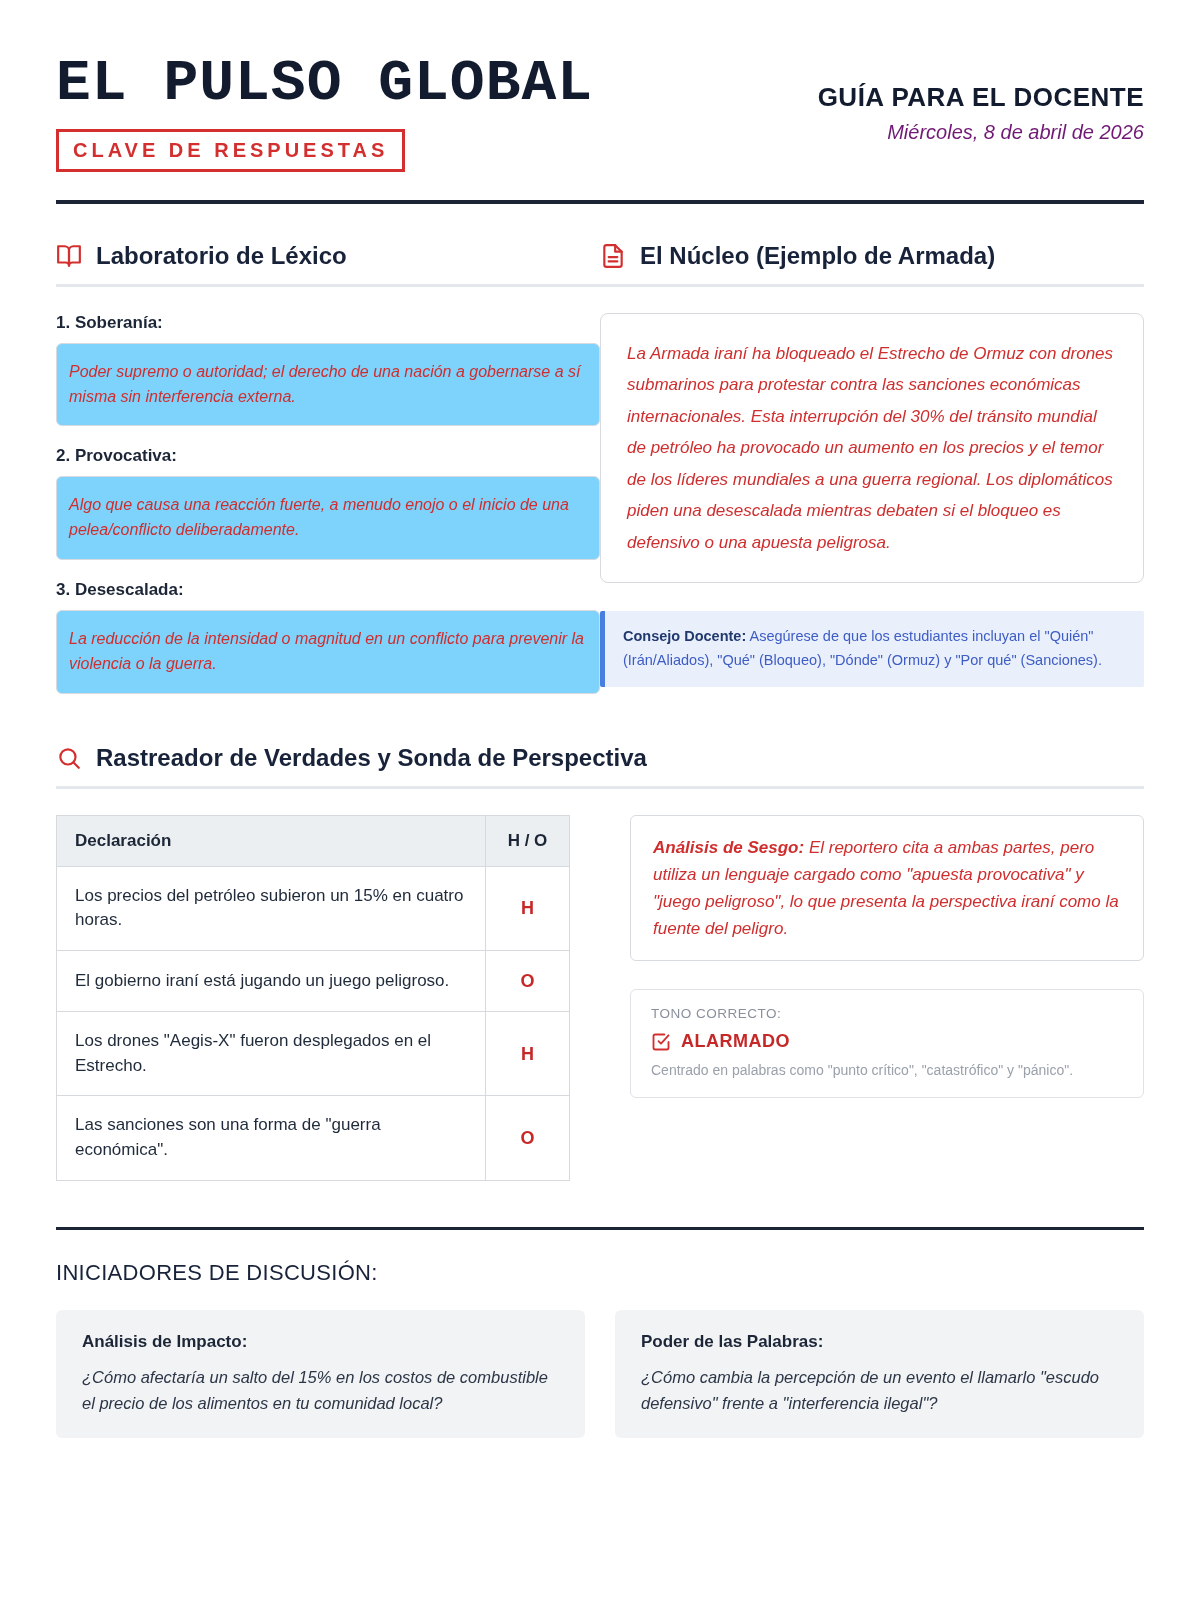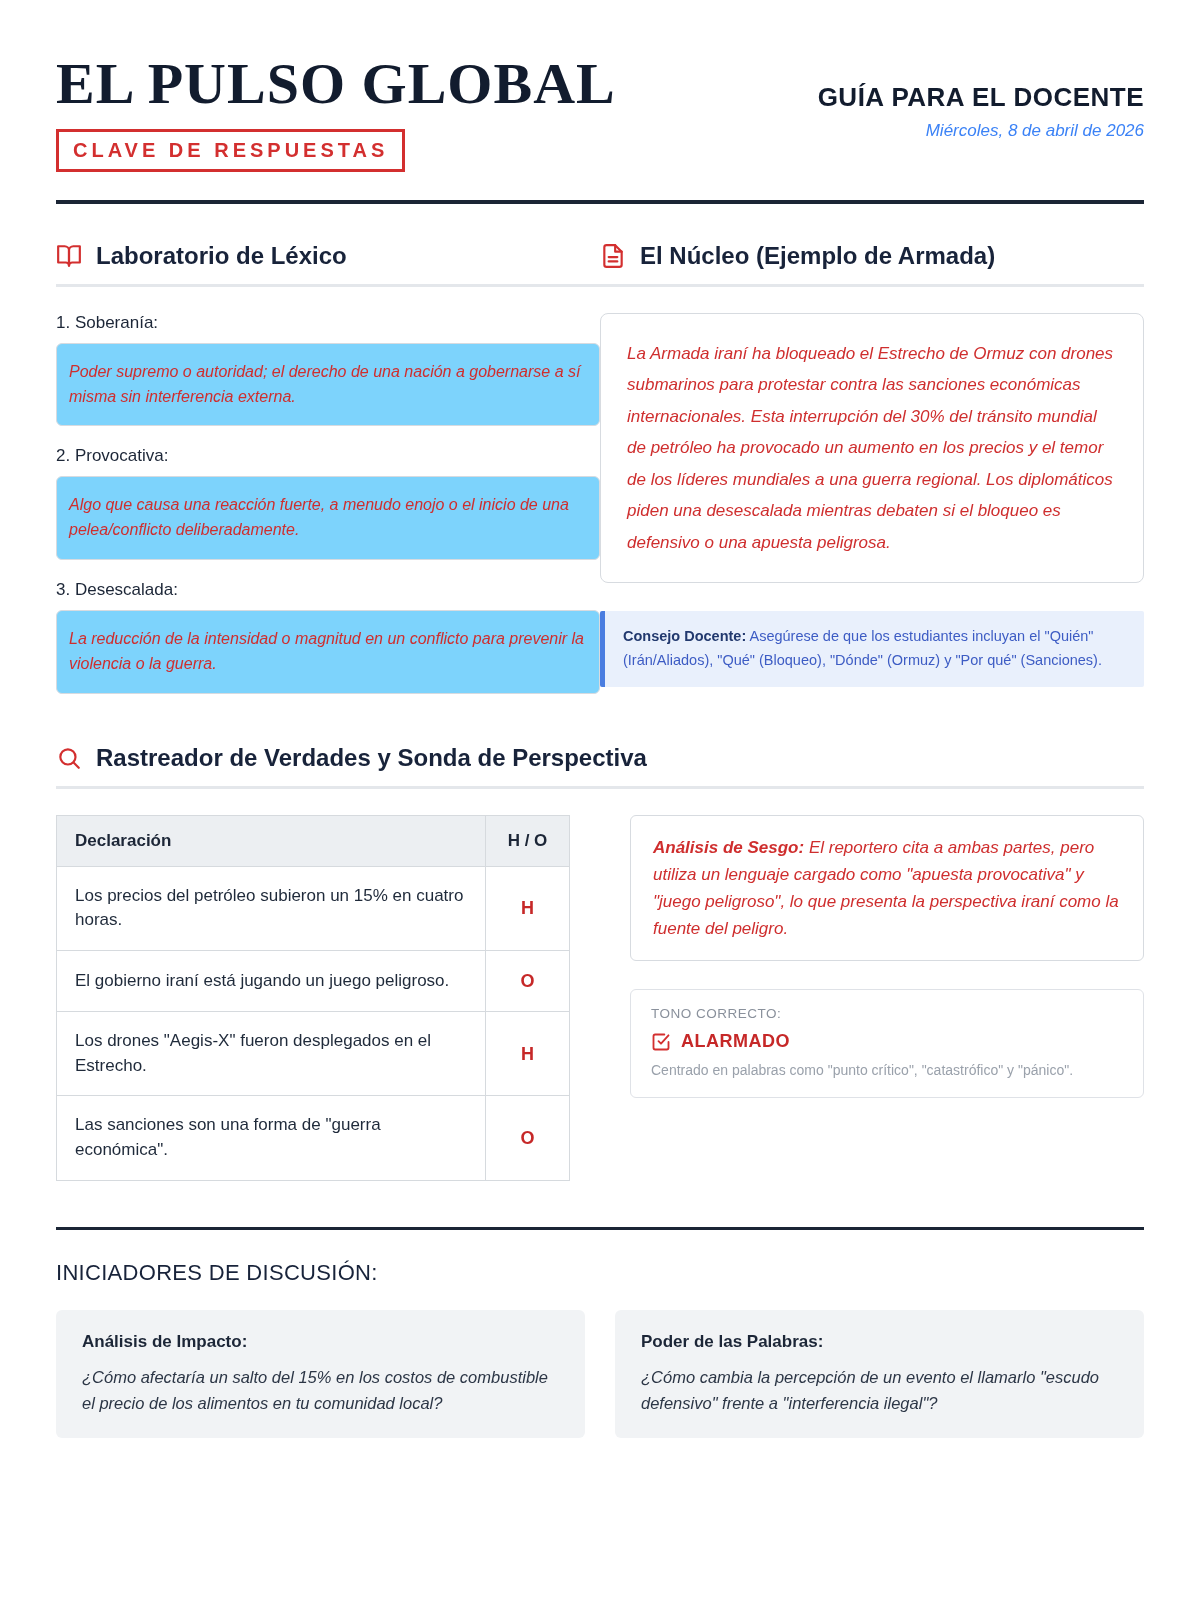--- a/index.html
+++ b/index.html
@@ -8,57 +8,57 @@
     width: 1200px;
     min-height: 1600px;
     font-family: "Liberation Sans", sans-serif;
     color: #1c2637;
   }
   .page { width: 1200px; padding: 54px 56px 40px; }
 
   
   .header { display: flex; justify-content: space-between; align-items: flex-start; }
   .masthead {
-    font-family: Liberation Serif, serif;
+    font-family: Liberation Mono, monospace;
     font-weight: bold;
     font-size: 58px;
     letter-spacing: 1px;
     color: #121c2e;
     line-height: 1.05;
   }
   .badge {
     display: inline-block;
     margin-top: 14px;
     border: 3px solid #d32f2f;
     color: #d32f2f;
     font-weight: bold;
     font-size: 20px;
     letter-spacing: 4px;
     padding: 7px 14px;
   }
   .header-right { text-align: right; padding-top: 28px; }
   .guide-title { font-size: 26px; font-weight: bold; color: #121c2e; letter-spacing: 0.5px; }
-  .guide-date { margin-top: 8px; font-size: 17px; font-style: italic; color: #3b82f6; }
+  .guide-date { margin-top: 8px; font-size: 20px; font-style: italic; color: #701a75; }
 
   .rule-thick { height: 4px; background: #1b2535; margin: 28px 0 38px; }
   .rule-thin  { height: 3px; background: #1b2535; margin: 46px 0 0; }
 
   
   .cols { display: grid; grid-template-columns: 1fr 1fr; }
   .section-head {
     display: flex; align-items: center; gap: 14px;
     border-bottom: 3px solid #e4e7eb;
     padding-bottom: 14px;
     margin-bottom: 26px;
   }
   .section-head h2 { font-size: 24px; font-weight: bold; color: #18233a; }
   .icon { color: #d32f2f; display: inline-flex; flex: 0 0 auto; }
 
   
-  .term-label { font-size: 17px; font-weight: normal; color: #1c2637; margin: 20px 0 10px; }
+  .term-label { font-size: 17px; font-weight: bold; color: #1c2637; margin: 20px 0 10px; }
   .term-label:first-of-type { margin-top: 4px; }
   .def-box {
     border: 1px solid #d7dbe0;
     border-radius: 6px;
     padding: 16px 12px;
     font-size: 16px;
     font-style: italic;
     color: #cf2e2e;
     line-height: 1.55;
     background: #7dd3fc;

